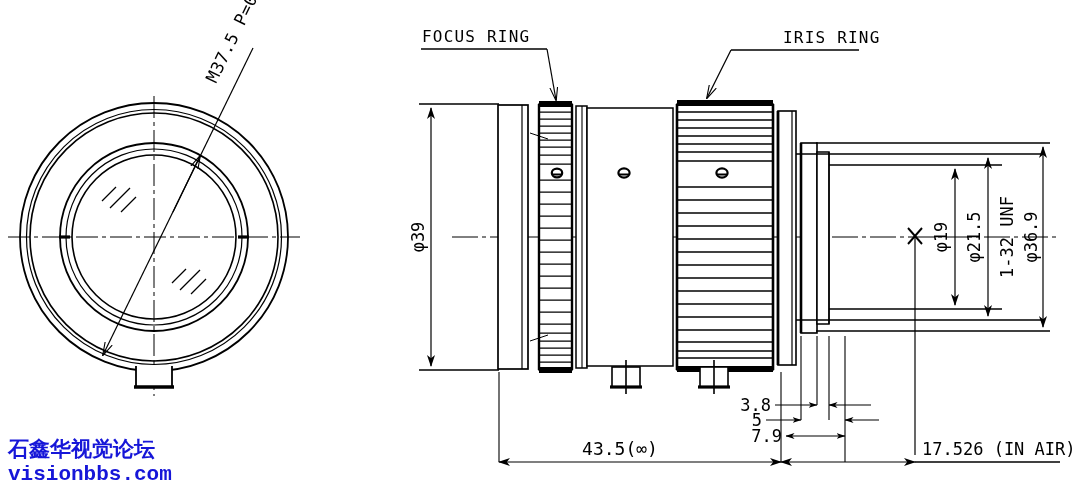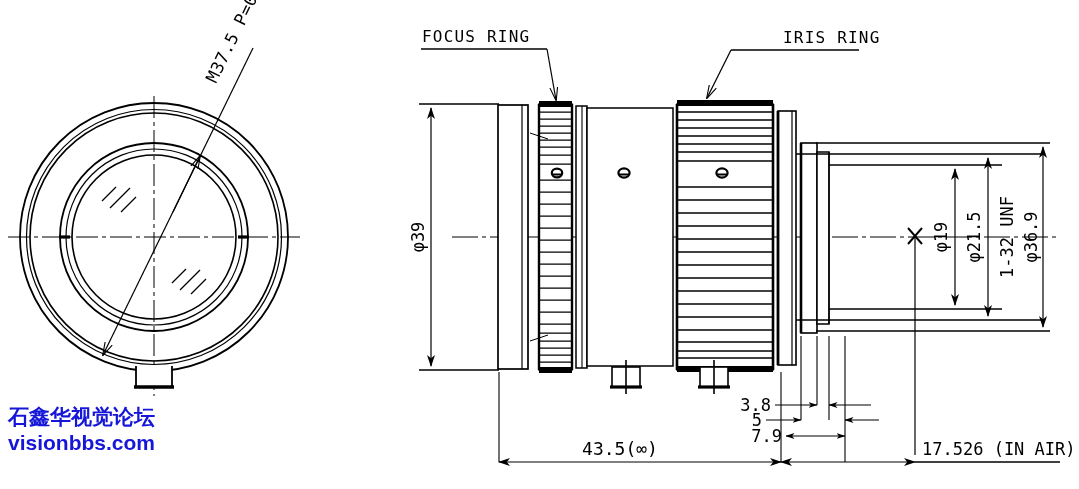--- a/index.html
+++ b/index.html
@@ -10,24 +10,24 @@
     overflow:hidden;position:relative;
   }
   #sheet{position:absolute;left:0;top:0;width:1079px;height:489px;}
   svg{display:block;}
   .txt{font-family:"DejaVu Sans Mono","Liberation Mono",monospace;fill:#000;}
   .wm-cn{
     font-family:"DejaVu Sans","Liberation Sans",sans-serif;
     font-weight:bold;font-size:21px;
   }
   .wm-en{
-    font-family:Liberation Sans, sans-serif;
+    font-family:Liberation Mono, monospace;
     font-weight:bold;font-size:21px;
   }
-  #watermark{position:absolute;left:8px;top:404px;line-height:1.24;}
+  #watermark{position:absolute;left:8px;top:436px;line-height:1.24;}
   #watermark div{white-space:nowrap;}
 </style>
 </head>
 <body>
 
 <div id="sheet">
 <svg width="1079" height="489" viewBox="0 0 1079 489" xmlns="http://www.w3.org/2000/svg">
 
   <defs>
     <marker id="ah" markerWidth="12" markerHeight="8" refX="11" refY="4" orient="auto" markerUnits="userSpaceOnUse">

